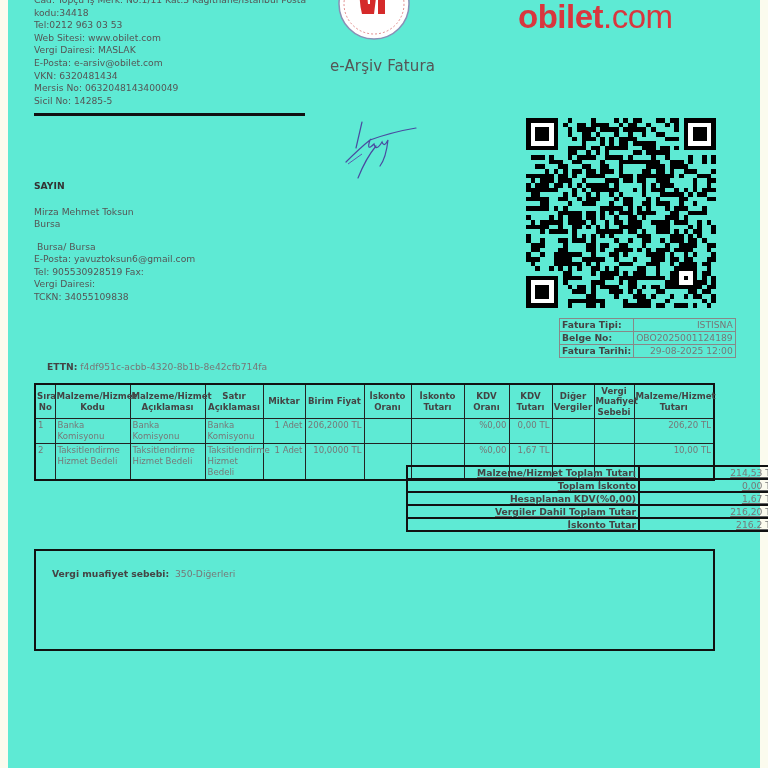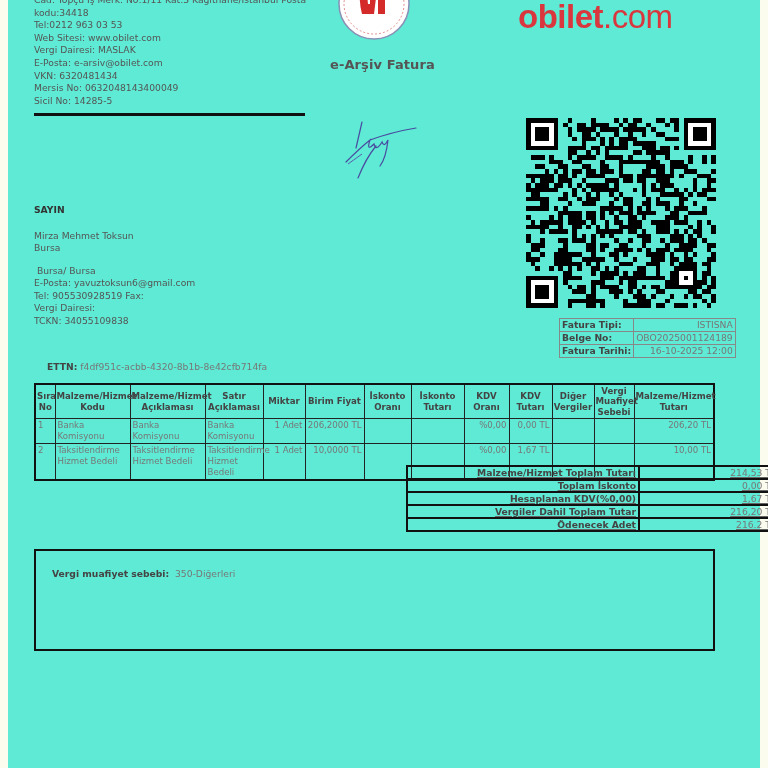--- a/index.html
+++ b/index.html
@@ -12,30 +12,30 @@
   .page {
     position:absolute; left:8px; top:0; width:752px; height:768px;
     background:#5eead4;
   }
   .abs { position:absolute; }
   .sender { left:26px; top:-6px; font-size:9.2px; line-height:12.6px; color:#555; width:270px; }
   .sender div { white-space:nowrap; }
   .sender-rule { left:26px; top:113px; width:271px; height:3px; background:#111; }
 
   .gib-logo { left:328px; top:-20px; width:76px; height:62px; }
-  .doc-type { left:322px; top:57px; font-size:13px; font-weight:bold; color:#555; letter-spacing:0.1px; }
+  .doc-type { left:322px; top:57px; font-size:15px; font-weight:normal; color:#555; letter-spacing:0.1px; }
 
   .brand { left:510px; top:-2px; font-size:33px; color:#d9363e; letter-spacing:-0.5px; font-family:"Liberation Sans", sans-serif; }
   .brand b { font-weight:bold; }
 
   .signature { left:332px; top:118px; width:80px; height:68px; }
 
   .qr { left:518px; top:118px; width:190px; height:190px; }
 
-  .recipient { left:26px; top:180px; font-size:9.2px; line-height:12.5px; color:#555;margin-top:24px; }
+  .recipient { left:26px; top:180px; font-size:9.2px; line-height:12.5px; color:#555; }
   .recipient .title { font-weight:bold; color:#333; margin-bottom:13px; }
   .recipient .gap { height:10px; }
 
   .meta { left:551px; top:318px; border-collapse:collapse; font-size:9.2px; }
   .meta td { border:1px solid #888; padding:0 2px; height:12px; line-height:12px; white-space:nowrap; }
   .meta td.k { font-weight:bold; color:#444; width:62px; }
   .meta td.v { color:#777; width:84px;text-align:right; }
 
   .ettn { left:26px; top:361px; font-size:9.2px; color:#777;padding-left:13px; }
   .ettn b { color:#444; }
@@ -872,21 +872,21 @@
         <tr>
       <td class="k">Fatura Tipi:</td>
       <td class="v">ISTISNA</td>
     </tr>
     <tr>
       <td class="k">Belge No:</td>
       <td class="v">OBO2025001124189</td>
     </tr>
     <tr>
       <td class="k">Fatura Tarihi:</td>
-      <td class="v">16-10-2025 12:00</td>
+      <td class="v">29-08-2025 12:00</td>
     </tr>
   </tbody>
     </table>
 
   <div class="abs ettn"><b>ETTN:</b> <span>f4df951c-acbb-4320-8b1b-8e42cfb714fa</span></div>
 
   <table class="items">
     <colgroup>
       <col style="width:20px">
         <col style="width:75px">
@@ -965,21 +965,21 @@
     </tr>
     <tr>
       <td class="k">Hesaplanan KDV(%0,00)</td>
       <td class="v">1,67 TL</td>
     </tr>
     <tr>
       <td class="k">Vergiler Dahil Toplam Tutar</td>
       <td class="v">216,20 TL</td>
     </tr>
     <tr>
-      <td class="k">Ödenecek Adet</td>
+      <td class="k">İskonto Tutar</td>
       <td class="v">216.2 TL</td>
     </tr>
   </tbody>
     </table>
 
   <div class="abs note-box"></div>
   <div class="abs note"><b>Vergi muafiyet sebebi:</b>&nbsp; <span>350-Diğerleri</span></div>
 
 </div>
 

